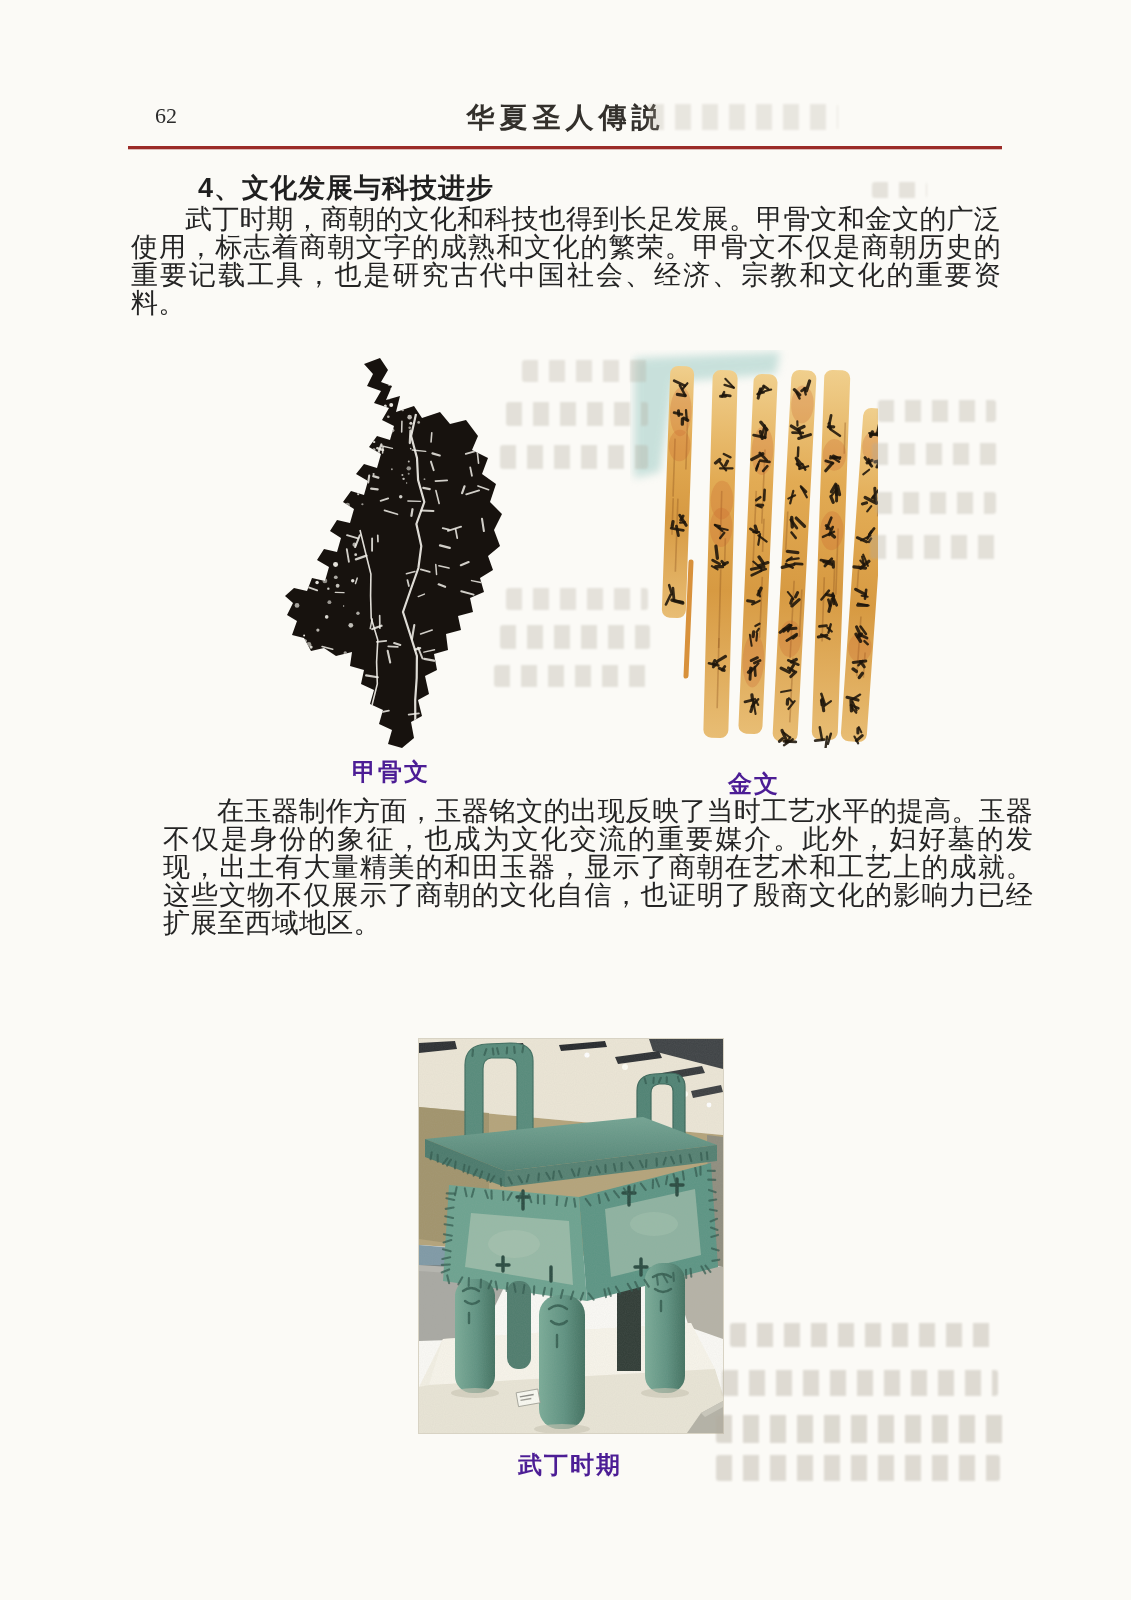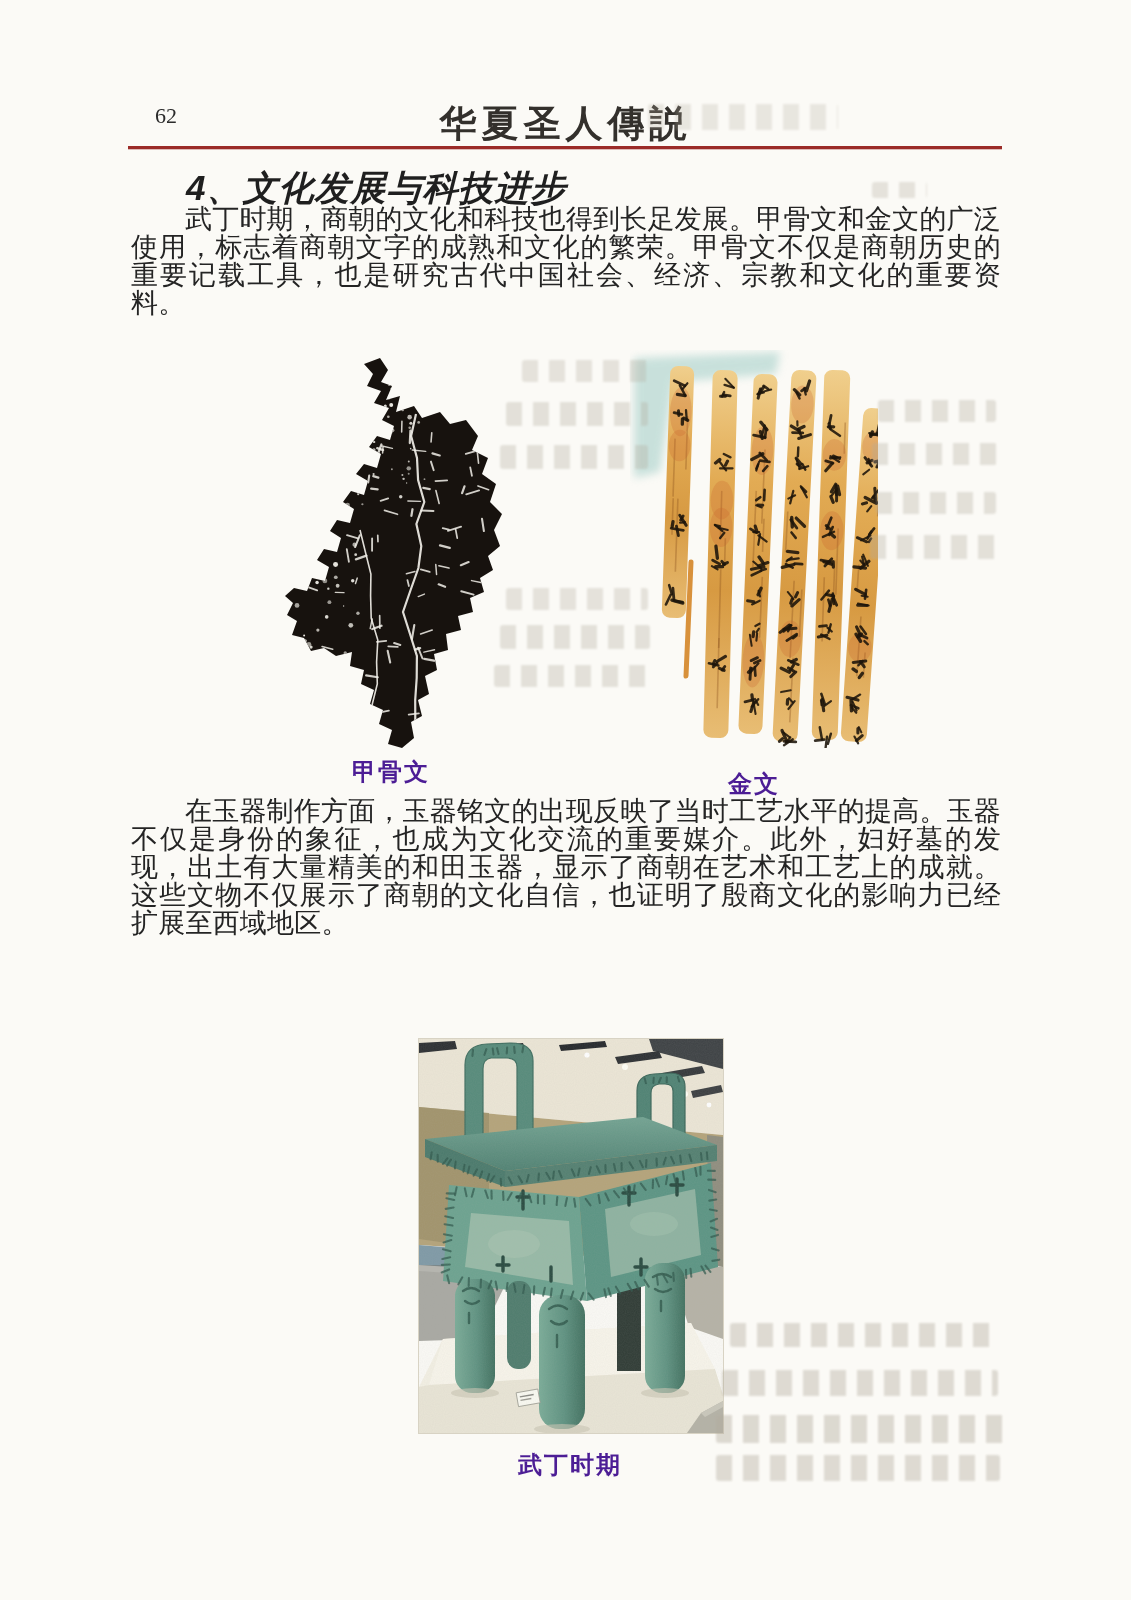--- a/index.html
+++ b/index.html
@@ -6,36 +6,36 @@
   body{
     width:1131px;height:1600px;position:relative;overflow:hidden;
     background:#fbfaf6;
     font-family:"Liberation Serif","DejaVu Serif",serif;
     color:#262626;
   }
   .abs{position:absolute;}
   .page-number{left:143px;top:103px;font-size:22px;color:#2b2b2b;margin-left:12px;}
   .book-title{
     left:0;top:99px;width:100%;text-align:center;
-    font-size:37px;font-weight:bold;letter-spacing:5px;color:#33302c;
+    font-size:28px;font-weight:bold;letter-spacing:5px;color:#33302c;
   }
   .header-rule{
     left:128px;top:146px;width:874px;height:3px;background:#9b2b28;
     box-shadow:0 1px 0 rgba(155,43,40,.30);
   }
   .section-heading{
-    left:186px;top:172px;font-size:35px;font-weight:bold;letter-spacing:1px;
-    font-family:"Liberation Sans","DejaVu Sans",sans-serif;color:#1f1f1f;line-height:32px;font-style:italic;
+    left:198px;top:172px;font-size:27px;font-weight:bold;letter-spacing:1px;
+    font-family:"Liberation Sans","DejaVu Sans",sans-serif;color:#1f1f1f;line-height:32px;
   }
   .para{
     left:131px;width:870px;font-size:27px;line-height:28px;color:#242424;
     text-align:justify;text-align-last:left;text-indent:54px;letter-spacing:0.2px;
   }
   .para-1{top:205px;}
-  .para-2{top:797px;}
+  .para-2{top:797px;margin-left:32px;}
   .fig-caption{
     font-family:"Liberation Sans","DejaVu Sans",sans-serif;
     font-weight:bold;font-size:24px;color:#4c1d95;text-align:center;letter-spacing:2px;
   }
   .cap-oracle{left:266px;width:250px;top:756px;}
   .cap-bronze{left:630px;width:248px;top:768px;}
   .cap-ding{left:418px;width:304px;top:1449px;}
   .fig-oracle{left:264px;top:354px;width:250px;height:400px;}
   .fig-bamboo{left:630px;top:350px;width:248px;height:398px;}
   .fig-ding{left:418px;top:1038px;width:304px;height:394px;border:1px solid #d8d3c4;}

